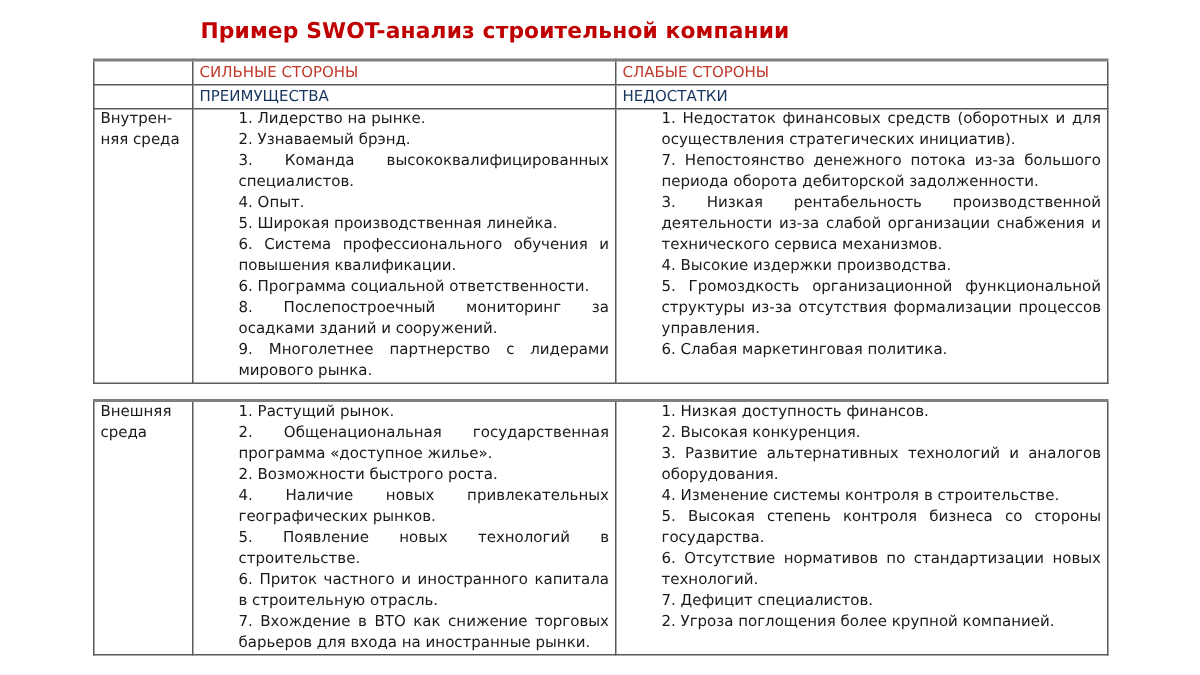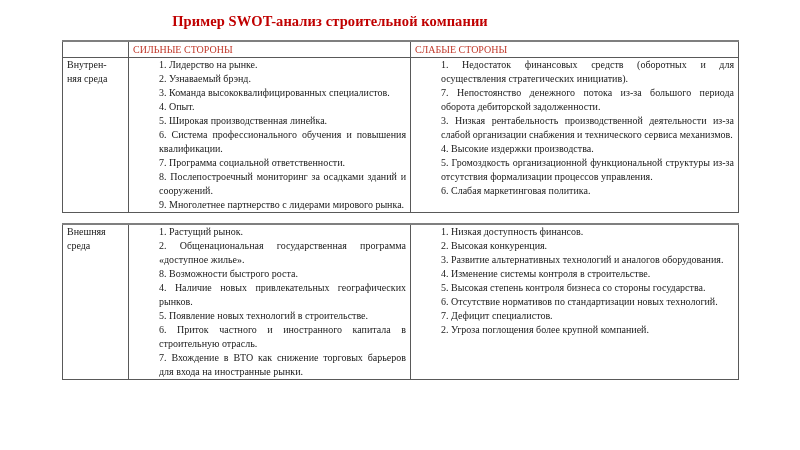--- a/index.html
+++ b/index.html
@@ -3,21 +3,21 @@
 <meta charset="utf-8">
 <style>
   * { box-sizing: border-box; margin: 0; padding: 0; }
   html, body { width: 800px; height: 450px; }
   body {
     background: #ffffff;
     font-family: "DejaVu Sans", "Liberation Sans", sans-serif;
     color: var(--body-text, #1a1a1a);
     overflow: hidden;
   }
-  .slide { width: 660px; height: 450px; position: relative; font-family: Liberation Serif, serif; }
+  .slide { width: 660px; height: 450px; position: relative; }
   .slide-title {
     padding-top: 13px;
     text-align: center;
     font-size: 14.5px;
     font-weight: bold;
     color: var(--title-red, #c00000);
     letter-spacing: 0.1px;
   }
   table.swot {
     border-collapse: collapse;
@@ -57,33 +57,38 @@
         <col class="col-label">
         <col class="col-a">
         <col class="col-b">
       </colgroup>
     <tbody>
         <tr class="hdr hdr-red">
       <td></td>
       <td>СИЛЬНЫЕ СТОРОНЫ</td>
       <td>СЛАБЫЕ СТОРОНЫ</td>
     </tr>
+    <tr class="hdr hdr-blue">
+      <td></td>
+      <td>ПРЕИМУЩЕСТВА</td>
+      <td>НЕДОСТАТКИ</td>
+    </tr>
     <tr>
       <td class="row-label">
             <div class="label-line">Внутрен-</div>
             <div class="label-line">няя среда</div>
           </td>
       <td class="cell-items">
             <div class="list-item">1. Лидерство на рынке.</div>
             <div class="list-item">2. Узнаваемый брэнд.</div>
             <div class="list-item">3. Команда высококвалифицированных специалистов.</div>
             <div class="list-item">4. Опыт.</div>
             <div class="list-item">5. Широкая производственная линейка.</div>
             <div class="list-item">6. Система профессионального обучения и повышения квалификации.</div>
-            <div class="list-item">7. Программа социальной ответственности.</div>
+            <div class="list-item">6. Программа социальной ответственности.</div>
             <div class="list-item">8. Послепостроечный мониторинг за осадками зданий и сооружений.</div>
             <div class="list-item">9. Многолетнее партнерство с лидерами мирового рынка.</div>
           </td>
       <td class="cell-items">
             <div class="list-item">1. Недостаток финансовых средств (оборотных и для осуществления стратегических инициатив).</div>
             <div class="list-item">7. Непостоянство денежного потока из-за большого периода оборота дебиторской задолженности.</div>
             <div class="list-item">3. Низкая рентабельность производственной деятельности из-за слабой организации снабжения и технического сервиса механизмов.</div>
             <div class="list-item">4. Высокие издержки производства.</div>
             <div class="list-item">5. Громоздкость организационной функциональной структуры из-за отсутствия формализации процессов управления.</div>
             <div class="list-item">6. Слабая маркетинговая политика.</div>
@@ -100,21 +105,21 @@
       </colgroup>
     <tbody>
     <tr>
       <td class="row-label">
             <div class="label-line">Внешняя</div>
             <div class="label-line">среда</div>
           </td>
       <td class="cell-items">
             <div class="list-item">1. Растущий рынок.</div>
             <div class="list-item">2. Общенациональная государственная программа «доступное жилье».</div>
-            <div class="list-item">8. Возможности быстрого роста.</div>
+            <div class="list-item">2. Возможности быстрого роста.</div>
             <div class="list-item">4. Наличие новых привлекательных географических рынков.</div>
             <div class="list-item">5. Появление новых технологий в строительстве.</div>
             <div class="list-item">6. Приток частного и иностранного капитала в строительную отрасль.</div>
             <div class="list-item">7. Вхождение в ВТО как снижение торговых барьеров для входа на иностранные рынки.</div>
           </td>
       <td class="cell-items">
             <div class="list-item">1. Низкая доступность финансов.</div>
             <div class="list-item">2. Высокая конкуренция.</div>
             <div class="list-item">3. Развитие альтернативных технологий и аналогов оборудования.</div>
             <div class="list-item">4. Изменение системы контроля в строительстве.</div>

